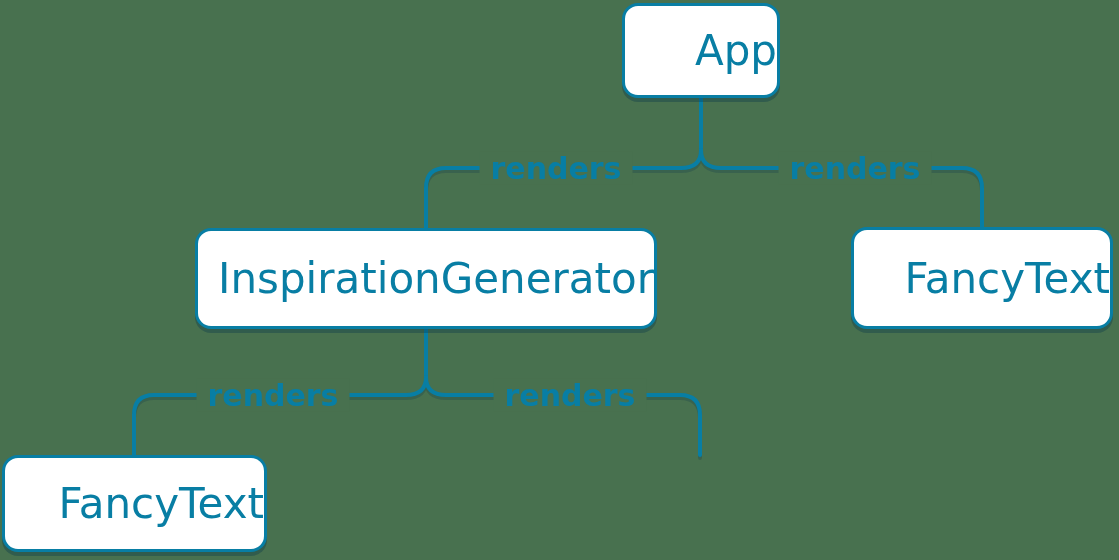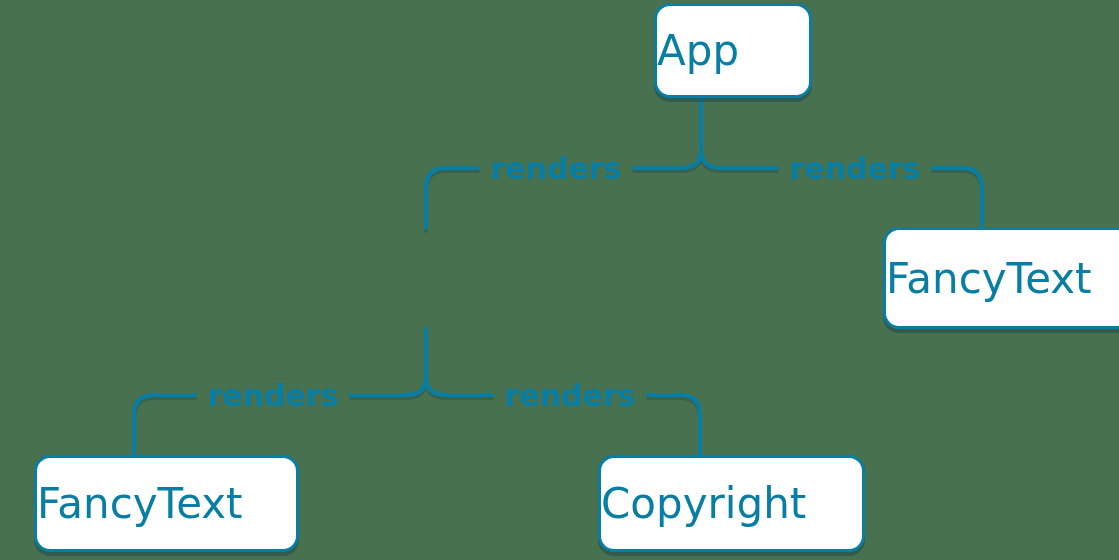--- a/index.html
+++ b/index.html
@@ -48,26 +48,25 @@
   }
   .node {
     position: absolute;
     z-index: 2;
     background: var(--box-bg);
     border: 3px solid var(--accent);
     border-radius: 16px;
     box-shadow: 0 4px 0 var(--shadow);
     display: flex;
     align-items: center;
-    justify-content: flex-start;
+    justify-content: flex-end;
     color: var(--accent);
     font-size: 42px;
     font-weight: 500;
     white-space: nowrap;
-    margin-left: 32px;
   }
   
   .node-app        { left: 622px; top: 3px;   width: 158px; height: 95px;  }
   .node-ig         { left: 195px; top: 228px; width: 462px; height: 101px; }
   .node-ft-right   { left: 851px; top: 227px; width: 262px; height: 102px; }
   .node-ft-left    { left: 2px;   top: 455px; width: 265px; height: 97px;  }
   .node-copyright  { left: 566px; top: 455px; width: 267px; height: 97px;  }
   
   .lbl-1 { left: 556px; top: 168px; }
   .lbl-2 { left: 855px; top: 168px; }
@@ -92,26 +91,26 @@
 
   <span class="edge-label lbl-1">renders</span>
   <span class="edge-label lbl-2">renders</span>
   <span class="edge-label lbl-3">renders</span>
   <span class="edge-label lbl-4">renders</span>
 
   <div class="node node-app">
     <span>App</span>
   </div>
 
+  <div class="node node-ig">
+    <span>InspirationGenerator</span>
+  </div>
 
   <div class="node node-ft-right">
     <span>FancyText</span>
   </div>
 
   <div class="node node-ft-left">
     <span>FancyText</span>
   </div>
 
-  <div class="node node-copyright">
-    <span>Copyright</span>
-  </div>
 
 </div>
 
 </body></html>

